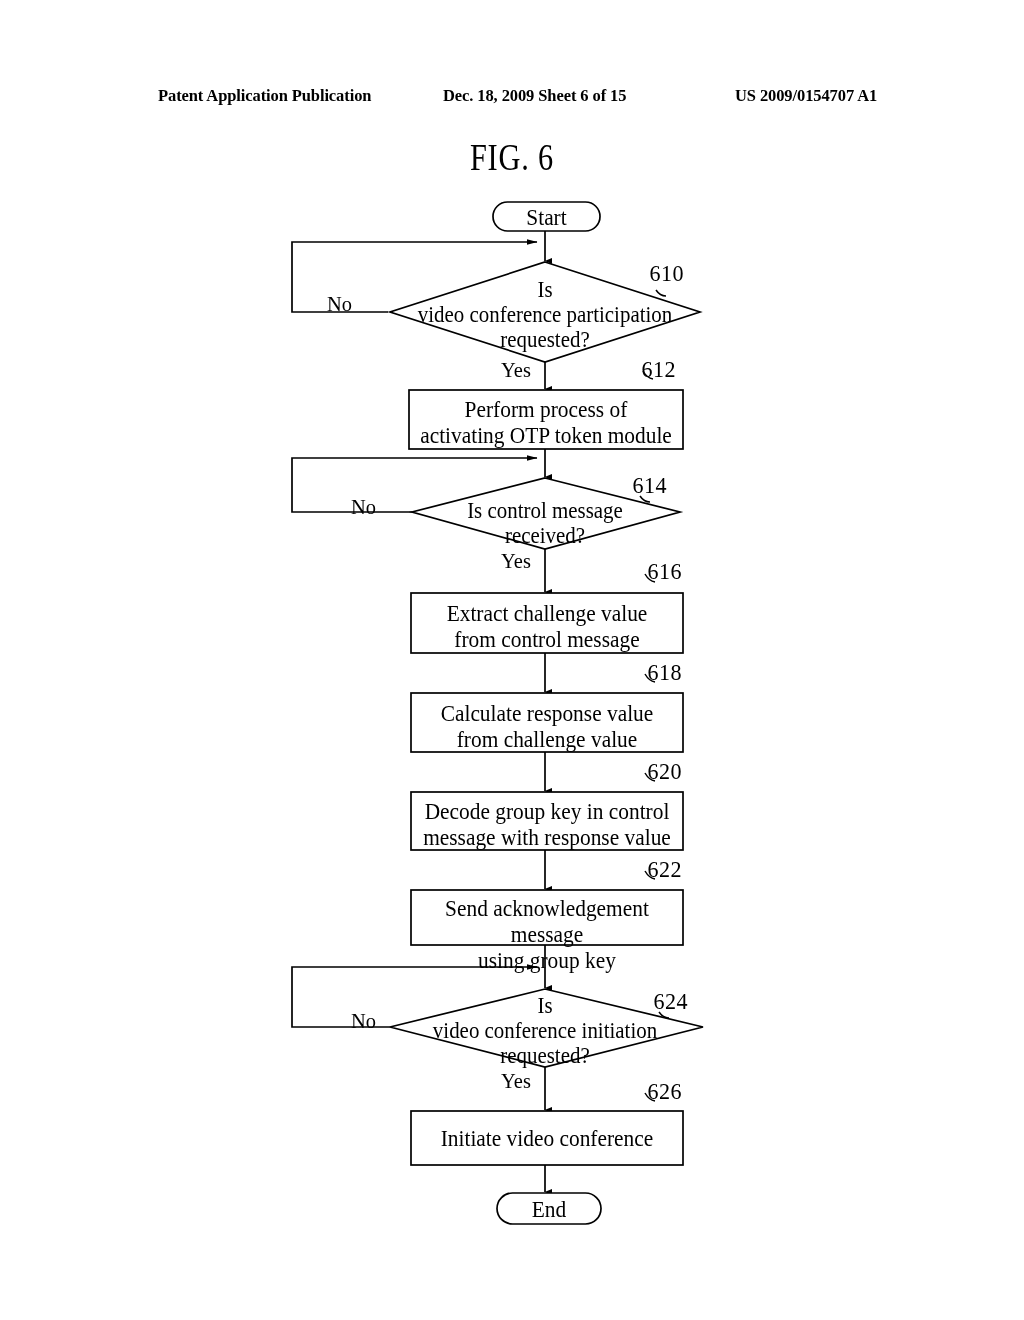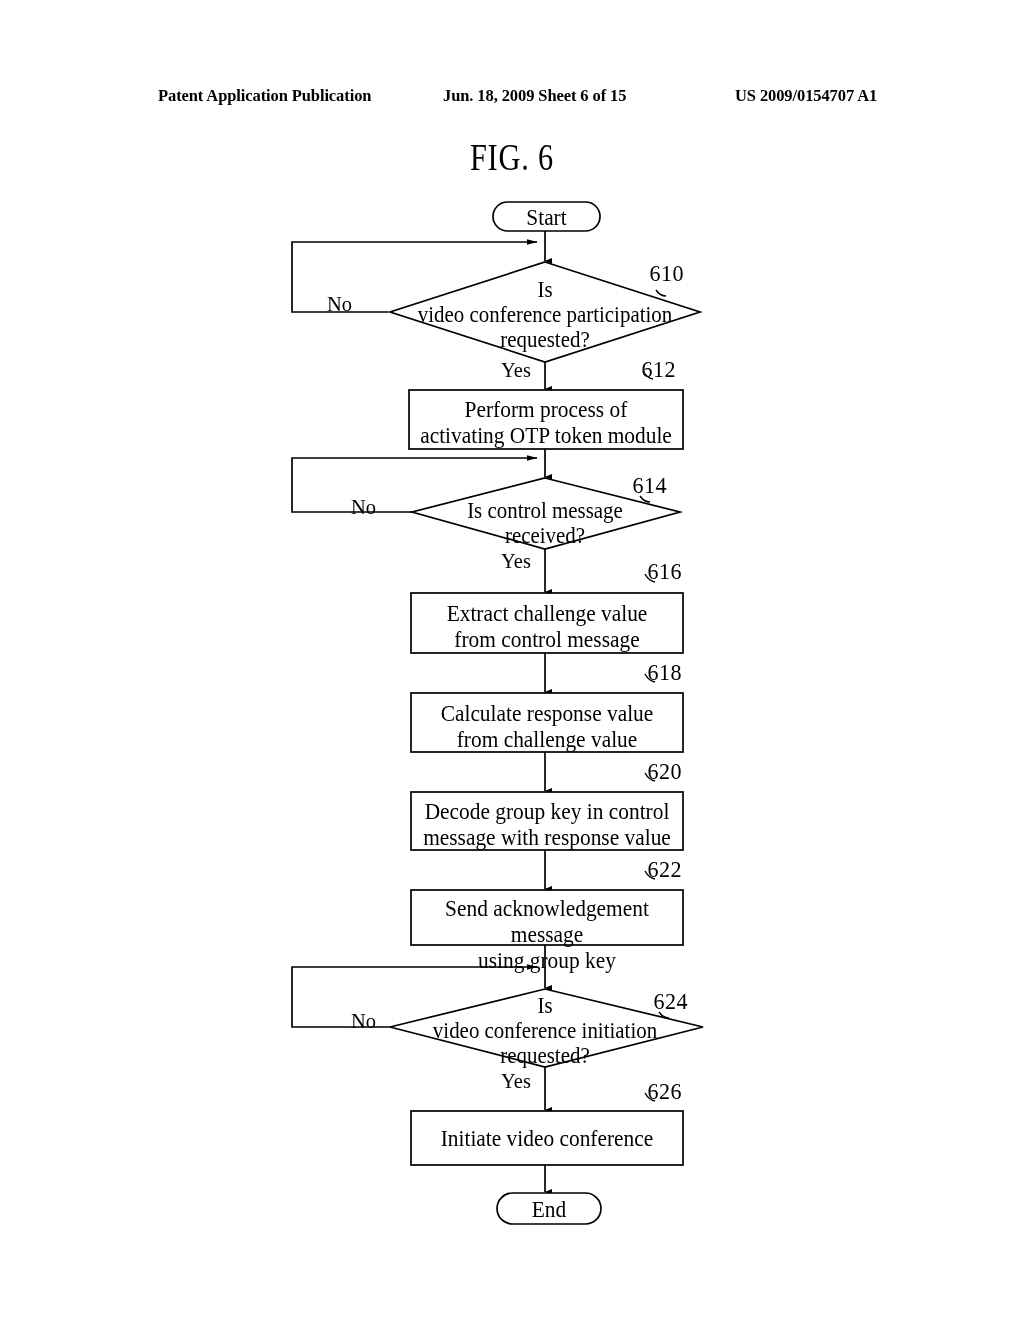--- a/index.html
+++ b/index.html
@@ -118,21 +118,21 @@
     color: #000;
     letter-spacing: 0.5px;
     transform: scaleX(0.92);
   }
 </style>
 </head>
 <body>
 
 <div id="page-header">
   <span class="hdr-left">Patent Application Publication</span>
-  <span class="hdr-mid">Jun. 18, 2009  Sheet 6 of 15</span>
+  <span class="hdr-mid">Dec. 18, 2009  Sheet 6 of 15</span>
   <span class="hdr-right">US 2009/0154707 A1</span>
 </div>
 
 <div id="fig-title">FIG. 6</div>
 
 <svg id="flow-svg" viewBox="0 0 1024 1320">
   <defs>
     <marker id="arrowdown" markerWidth="9" markerHeight="9" refX="3" refY="7.2" orient="auto" markerUnits="userSpaceOnUse">
       <path d="M0,0 L3,7.6 L6,0 Z" fill="#000"></path>
     </marker>

